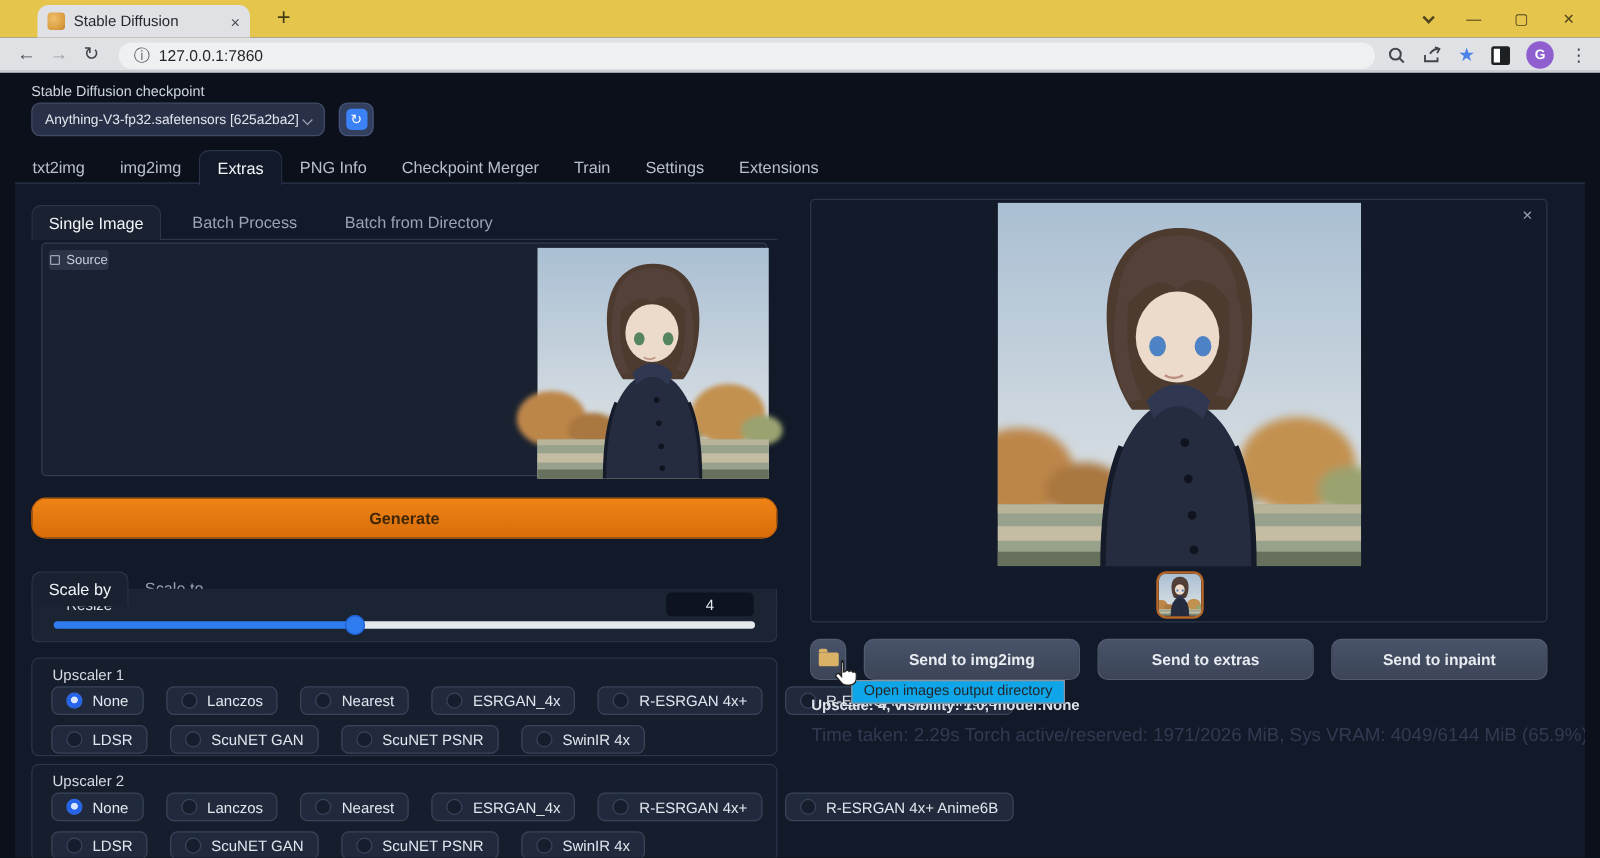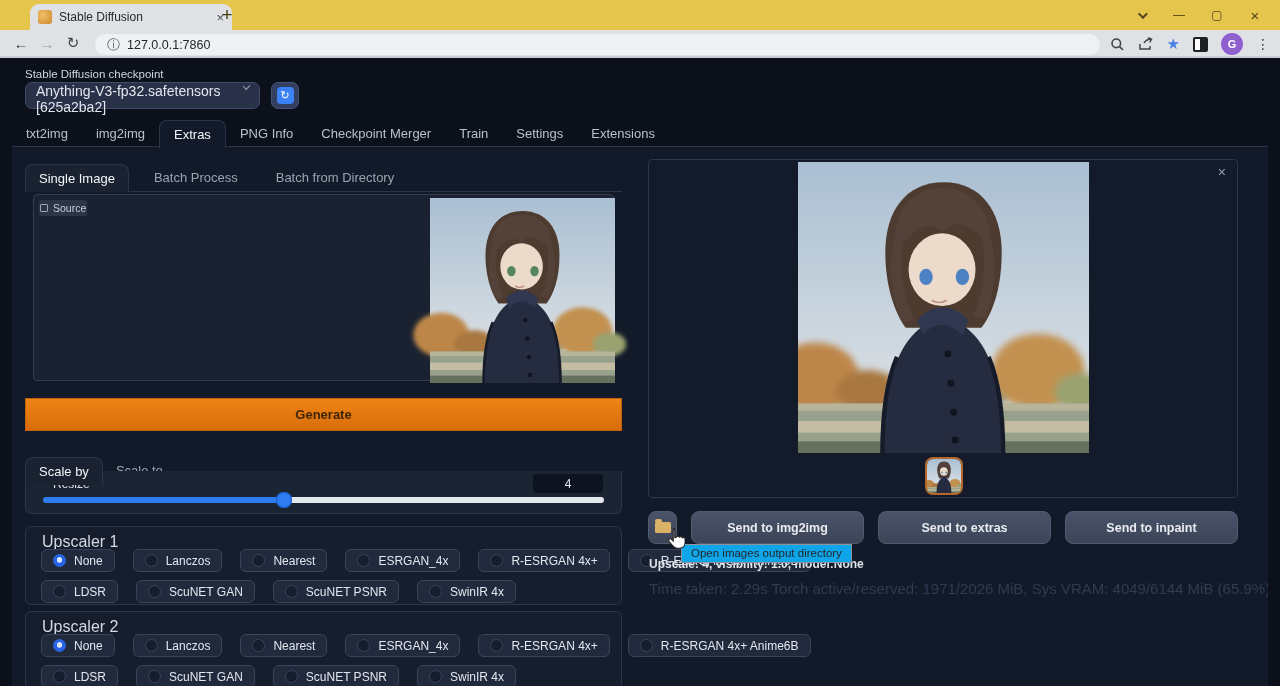--- a/index.html
+++ b/index.html
@@ -1,21 +1,21 @@
 <!DOCTYPE html>
 <html><head>
 <meta charset="utf-8">
 <style>
   * { margin:0; padding:0; box-sizing:border-box; }
   html,body { width:1280px; height:686px; overflow:hidden;
     font-family:"Liberation Sans","DejaVu Sans",sans-serif; background:#0b101b; }
 
   
   .titlebar { position:absolute; left:0; top:0; width:1280px; height:30px; background:#e5c54c; }
-  .btab { position:absolute; left:30px; top:4px; width:202px; height:26px; background:#dfe1e5;
+  .btab { position:absolute; left:30px; top:4px; width:170px; height:26px; background:#dfe1e5;
     border-radius:9px 9px 0 0; display:flex; align-items:center; padding:0 8px; gap:7px; }
   .favicon { width:14px; height:14px; border-radius:3px;
     background:radial-gradient(circle at 35% 35%, #f0c06a, #d89a3e 70%, #b97c2a); flex:0 0 auto; }
   .btab-title { font-size:12px; color:#25282c; flex:1; white-space:nowrap; overflow:hidden; }
   .tab-close { font-size:13px; color:#4d5156; cursor:default; }
   .newtab { position:absolute; left:214px; top:2px; font-size:19px; color:#463c14; width:26px; height:26px;
     display:flex; align-items:center; justify-content:center; }
   .win-controls { position:absolute; right:6px; top:0; height:30px; display:flex; align-items:center; gap:0; }
   .win-controls span { width:38px; text-align:center; font-size:12px; color:#4e431b; }
   .chev { display:inline-block; width:7px; height:7px; border-right:2px solid #4e431b;
@@ -32,22 +32,22 @@
   .avatar { width:22px; height:22px; border-radius:50%; background:#8f5fd0; color:#fff; font-size:11px;
     font-weight:bold; display:flex; align-items:center; justify-content:center; }
   .dots { font-size:14px; color:#41454a; }
   .sidebar-ic { width:15px; height:15px; border:2px solid #1d2023; border-radius:2px; background:#1d2023; position:relative; }
   .sidebar-ic::after { content:""; position:absolute; left:0; top:0; bottom:0; width:5px; background:#fff; }
 
   
   .page { position:absolute; left:0; top:60px; width:1280px; height:626px; background:#0b101b; }
   .ckpt-label { position:absolute; left:25px; top:8px; font-size:11.5px; color:#cfd5de; }
   .ckpt-dd { position:absolute; left:25px; top:22px; width:235px; height:27px; background:#283148;
-    border:1px solid #404b66; border-radius:7px; display:flex; align-items:flex-start; padding:0 10px;
-    font-size:14px; color:#e2e6ee; }
+    border:1px solid #404b66; border-radius:7px; display:flex; align-items:center; padding:0 10px;
+    font-size:11px; color:#e2e6ee; }
   .ckpt-dd .ddchev { margin-left:auto; width:6px; height:6px; border-right:1.6px solid #9aa3b5;
     border-bottom:1.6px solid #9aa3b5; transform:rotate(45deg); }
   .refresh-btn { position:absolute; left:271px; top:22px; width:28px; height:27px; background:#333f5e;
     border:1px solid #46537a; border-radius:7px; display:flex; align-items:center; justify-content:center; }
   .refresh-inner { width:17px; height:17px; background:#3b82f6; border-radius:4px; color:#fff; font-size:11px;
     display:flex; align-items:center; justify-content:center; }
 
   .main-tabs { position:absolute; left:12px; top:60px; height:27px; display:flex; align-items:flex-end; }
   .mtab { padding:6px 14px; font-size:13px; color:#b9c0cc; white-space:nowrap; }
   .mtab.active { background:#121a29; border:1px solid #2b354a; border-bottom:none; border-radius:8px 8px 0 0;
@@ -69,40 +69,40 @@
   .src-chip { position:absolute; left:5px; top:5px; background:#2c3547; border-radius:3px; padding:2px 1px;
     display:flex; align-items:center; gap:5px; font-size:10.5px; color:#c7cdd8; }
   .src-ic { width:8px; height:8px; border:1.3px solid #9aa3b5; border-radius:1px; }
   .box-tools { position:absolute; right:8px; top:6px; display:flex; gap:10px; align-items:center; }
   .src-img { position:absolute; left:199px; top:3px; width:183px; height:180px; }
   .girl { display:block; width:100%; height:100%; }
   .eyes-green { --eye:#55855e; }
   .eyes-blue { --eye:#4d82c4; }
 
   .generate { position:absolute; left:0; top:251px; width:597px; height:33px;
-    background:linear-gradient(180deg,#ee8316,#d96d0a); border:1px solid #c2610a; border-radius:0;
+    background:linear-gradient(180deg,#ee8316,#d96d0a); border:1px solid #c2610a; border-radius:12px;
     color:#3f2606; font-weight:bold; font-size:13px; display:flex; align-items:center; justify-content:center; }
 
   .scaletabs { position:absolute; left:0; top:311px; width:597px; height:27px; display:flex;
     align-items:flex-end; border-bottom:1px solid #2b354a; }
   .resize-panel { position:absolute; left:0; top:324px; width:597px; height:43px; background:#1b2433;
     border:1px solid #2b354a; border-top:none; border-radius:0 0 6px 6px; }
   .resize-head { display:flex; align-items:center; padding:3px 18px 0 27px; }
   .resize-label { font-size:12px; color:#dfe3ea; }
   .resize-value { margin-left:auto; width:70px; height:19px; background:#0d1320; border-radius:4px;
     font-size:12px; color:#e4e8ef; display:flex; align-items:center; justify-content:center; }
   .slider { position:absolute; left:17px; right:17px; top:26px; height:6px; border-radius:3px;
     background:linear-gradient(90deg,#2e7cf0 0 43%,#e4e7ec 43%); }
   .slider-thumb { position:absolute; left:43%; top:-5px; width:16px; height:16px; margin-left:-8px;
     border-radius:50%; background:#2e7cf0; box-shadow:0 0 0 1px #1f5fd0 inset; }
 
   .ups-panel { position:absolute; left:0; width:597px; height:79px; background:#161e2d;
     border:1px solid #2b354a; border-radius:6px; }
   .ups1 { top:379px; } .ups2 { top:464px; }
-  .ups-label { position:absolute; left:16px; top:6px; font-size:16px; color:#d5dae2; }
+  .ups-label { position:absolute; left:16px; top:6px; font-size:12px; color:#d5dae2; }
   .chiprow { position:absolute; left:15px; display:flex; gap:18px; }
   .row1 { top:22px; } .row2 { top:53px; }
   .chip { display:inline-flex; align-items:center; gap:8px; padding:3px 11px; background:#212a3c;
     border:1px solid #3a4459; border-radius:6px; font-size:12px; color:#e2e6ee; white-space:nowrap; height:23px; }
   .radio { width:13px; height:13px; border-radius:50%; background:#161e2e; border:1px solid #39435a; flex:0 0 auto; }
   .radio.sel { background:radial-gradient(circle at 50% 45%, #d8e5ff 0 2.5px, #2563eb 3px); border-color:#2f6ae0; }
 
   
   .rightcol { position:absolute; left:636px; top:12px; width:590px; height:528px; }
   .gallery { position:absolute; left:0; top:0; width:590px; height:339px; background:#131b2a;

